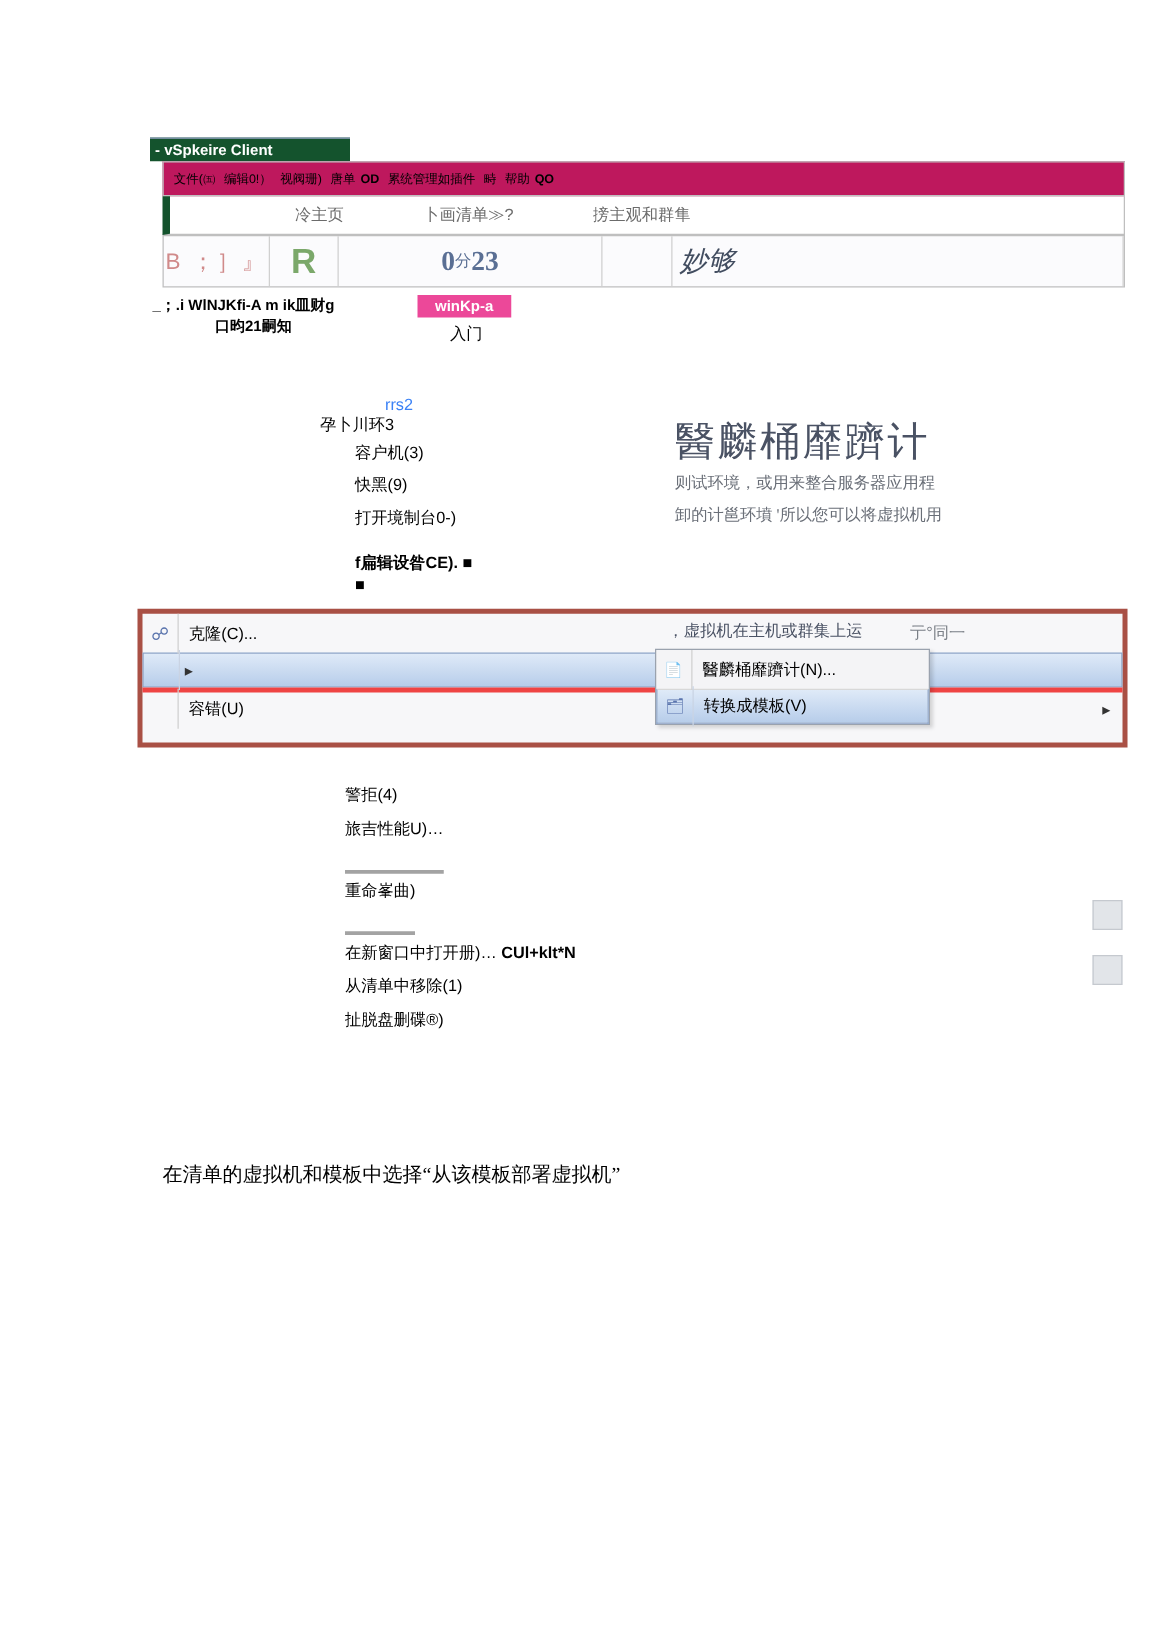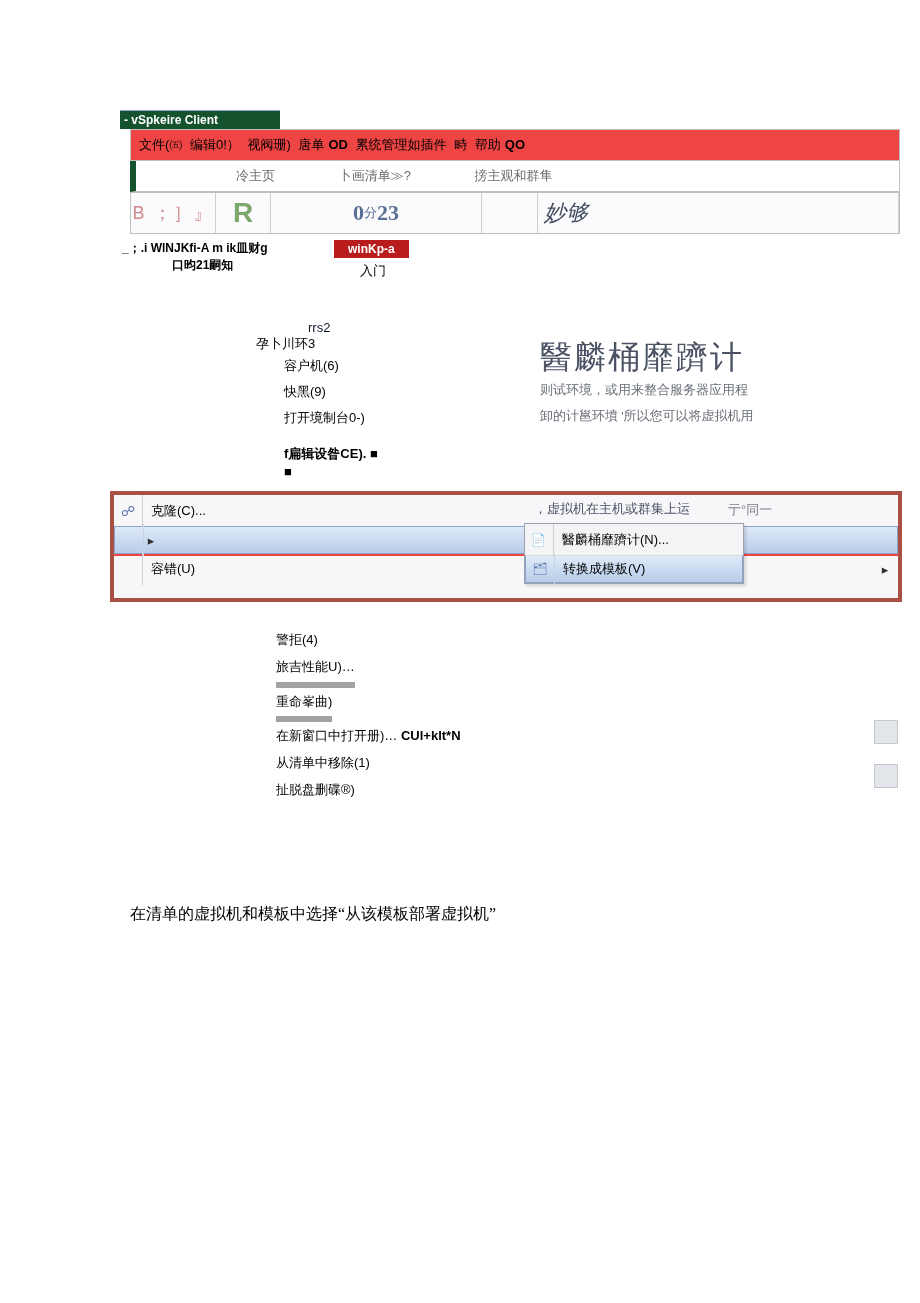--- a/index.html
+++ b/index.html
@@ -19,23 +19,23 @@
     padding:2px 4px;
     background:#14532d;
     border-top:1px solid #94a2c6;
     color:#fff;
     font-weight:700;
     font-size:12px;
   }
   .menu-bar{
     margin:0 20px 0 130px;
     border:1px solid #bfbfbf;
-    background:#ef4444;
+    background:#be185d;
     padding:6px 8px;
-    font-size:13px;
+    font-size:10px;
   }
   .menu-bar .m{ margin-right:4px; }
   .menu-bar .bold{ font-weight:700; }
   .crumb-row{
     margin:0 20px 0 130px;
     border-left:6px solid #14532d;
     border-right:1px solid #bfbfbf;
     border-bottom:1px solid #bfbfbf;
     padding:6px 0 6px 100px;
     font-size:13px;
@@ -64,28 +64,28 @@
   .addr{
     font-size:12px;
     font-weight:700;
     color:#000;
     margin-left:-8px;
   }
   .addr2{ font-size:12px; margin-left:42px; font-weight:700; }
   .rt-badge{
     position:absolute;
     left:204px; top:0;
-    background:#b91c1c;
+    background:#ec4899;
     color:#fff;
     padding:2px 14px;
     font-weight:700;
     font-size:12px;
   }
   .rt-sub{ position:absolute; left:230px; top:22px; font-size:13px; }
-  .rrs2{ color:#0f172a; font-size:13px; margin:46px 0 0 178px; }
+  .rrs2{ color:#3b82f6; font-size:13px; margin:46px 0 0 178px; }
   .rrs2-sub{ font-size:13px; margin-left:126px; }
   .tree{ font-size:13px; margin-left:154px; line-height:2; }
   .right-pal{
     position:absolute;
     left:410px; top:96px; width:280px;
     font-family:"SimSun",serif;
   }
   .big-cn{
     font-size:32px;
     letter-spacing:2px;
@@ -102,21 +102,21 @@
     font-size:13px;
   }
   .ctx-ic{
     width:28px;height:32px;
     border-right:1px solid #d0d0d0;
     display:flex;align-items:center;justify-content:center;
     color:#5a74ad;font-size:14px;
   }
   .ctx-row{
     display:flex;align-items:center;height:26px;
-    border-top:2px solid #ef4444;
+    border-top:4px solid #ef4444;
     padding-right:6px;
   }
   .ctx-row.first{ border-top:none; height:31px; }
   .ctx-row.sel{
     background:linear-gradient(#dfeaf8,#b7cdea);
     border:1px solid #8aa3c8;
   }
   .ctx-cell{ flex:1; padding-left:8px; }
   .ctx-arrow{ width:14px; text-align:center; color:#333; }
   .sub-fly{
@@ -134,21 +134,21 @@
   }
   .hint-abs2{
     position:absolute; left:614px; top:6px; font-size:13px; color:#7a7f86;
   }
   .hint-abs3{
     position:absolute; left:440px; top:26px; font-size:13px; color:#4a5264;
   }
   .below-list{
     margin:24px 0 0 276px; font-size:13px; line-height:2.1;
   }
-  .below-list .ul{ border-bottom:6px solid #a3a3a3; display:inline-block; padding-bottom:1px; }
+  .below-list .ul{ border-bottom:3px solid #a3a3a3; display:inline-block; padding-bottom:19px; }
   .scroll-hints{
     position:absolute; right:22px; top:720px; display:flex; flex-direction:column; gap:20px; align-items:flex-end;
   }
   .scroll-hints div{ width:22px; height:22px; background:#e2e5e9; border:1px solid #c5c9cf; }
   .caption{
     margin:100px 0 0 130px;
     font-size:16px;
     font-family:"SimSun",serif;
   }
 </style>
@@ -191,21 +191,21 @@
     <div class="addr">_；.i WlNJKfi-A m ik皿财g</div>
     <div class="addr2">口昀21嗣知</div>
 
     <div class="rt-badge">winKp-a</div>
     <div class="rt-sub">入门</div>
 
     <div class="rrs2">rrs2</div>
     <div class="rrs2-sub">孕卜川环3</div>
 
     <div class="tree">
-      <div>容户机(6)</div>
+      <div>容户机(3)</div>
       <div>快黑(9)</div>
       <div>打开境制台0-)</div>
       <div style="margin-top:10px;font-weight:700">f扁辑设昝CE). ■</div>
       <div style="margin-top:-8px;">■</div>
     </div>
 
     <div class="right-pal">
       <div class="big-cn">醫麟桶靡躋计</div>
       <div class="sml-cn" style="margin-top:0">则试环境，或用来整合服务器应用程</div>
       <div class="sml-cn">卸的计邕环墳 '所以您可以将虚拟机用</div>

